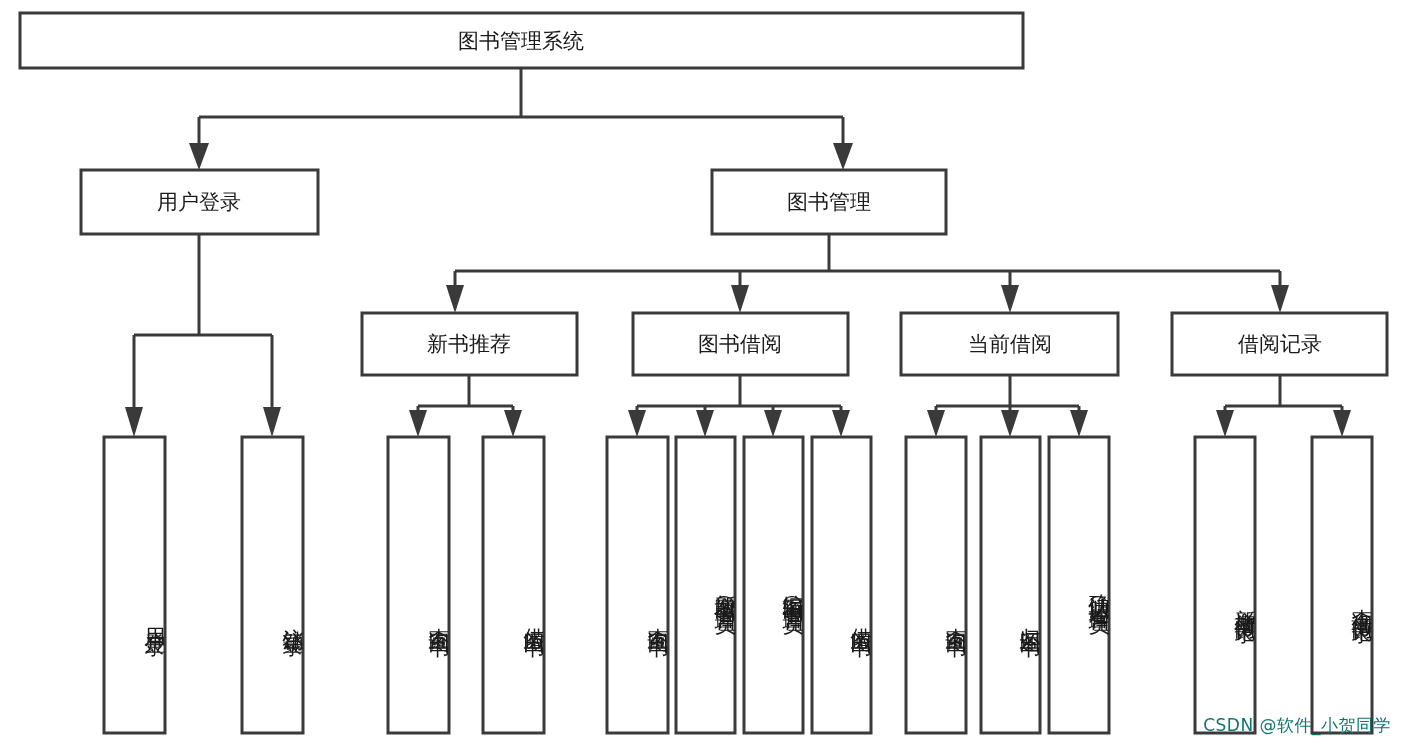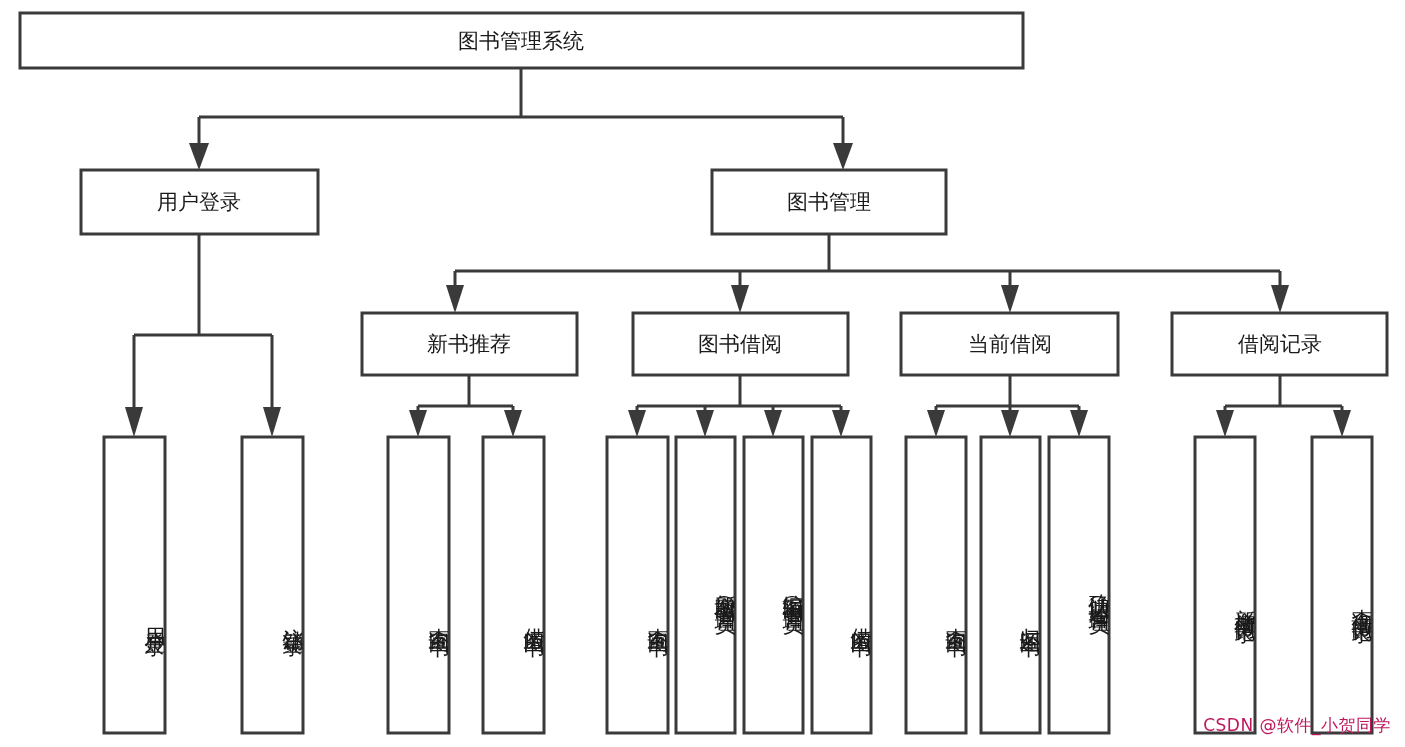--- a/index.html
+++ b/index.html
@@ -60,21 +60,21 @@
     letter-spacing: 3px;
     color: #1a1a1a;
     white-space: nowrap;
     pointer-events: none;
   }
   .watermark {
     position: absolute;
     right: 14px;
     bottom: 4px;
     font-size: 17px;
-    color: #be185d;
+    color: #0f766e;
     font-family: "DejaVu Sans", "Liberation Sans", sans-serif;
     white-space: nowrap;
     letter-spacing: 0.5px;
     margin-left: 28px;
   }
 </style>
 </head>
 <body>
 
 <div id="diagram-root">

